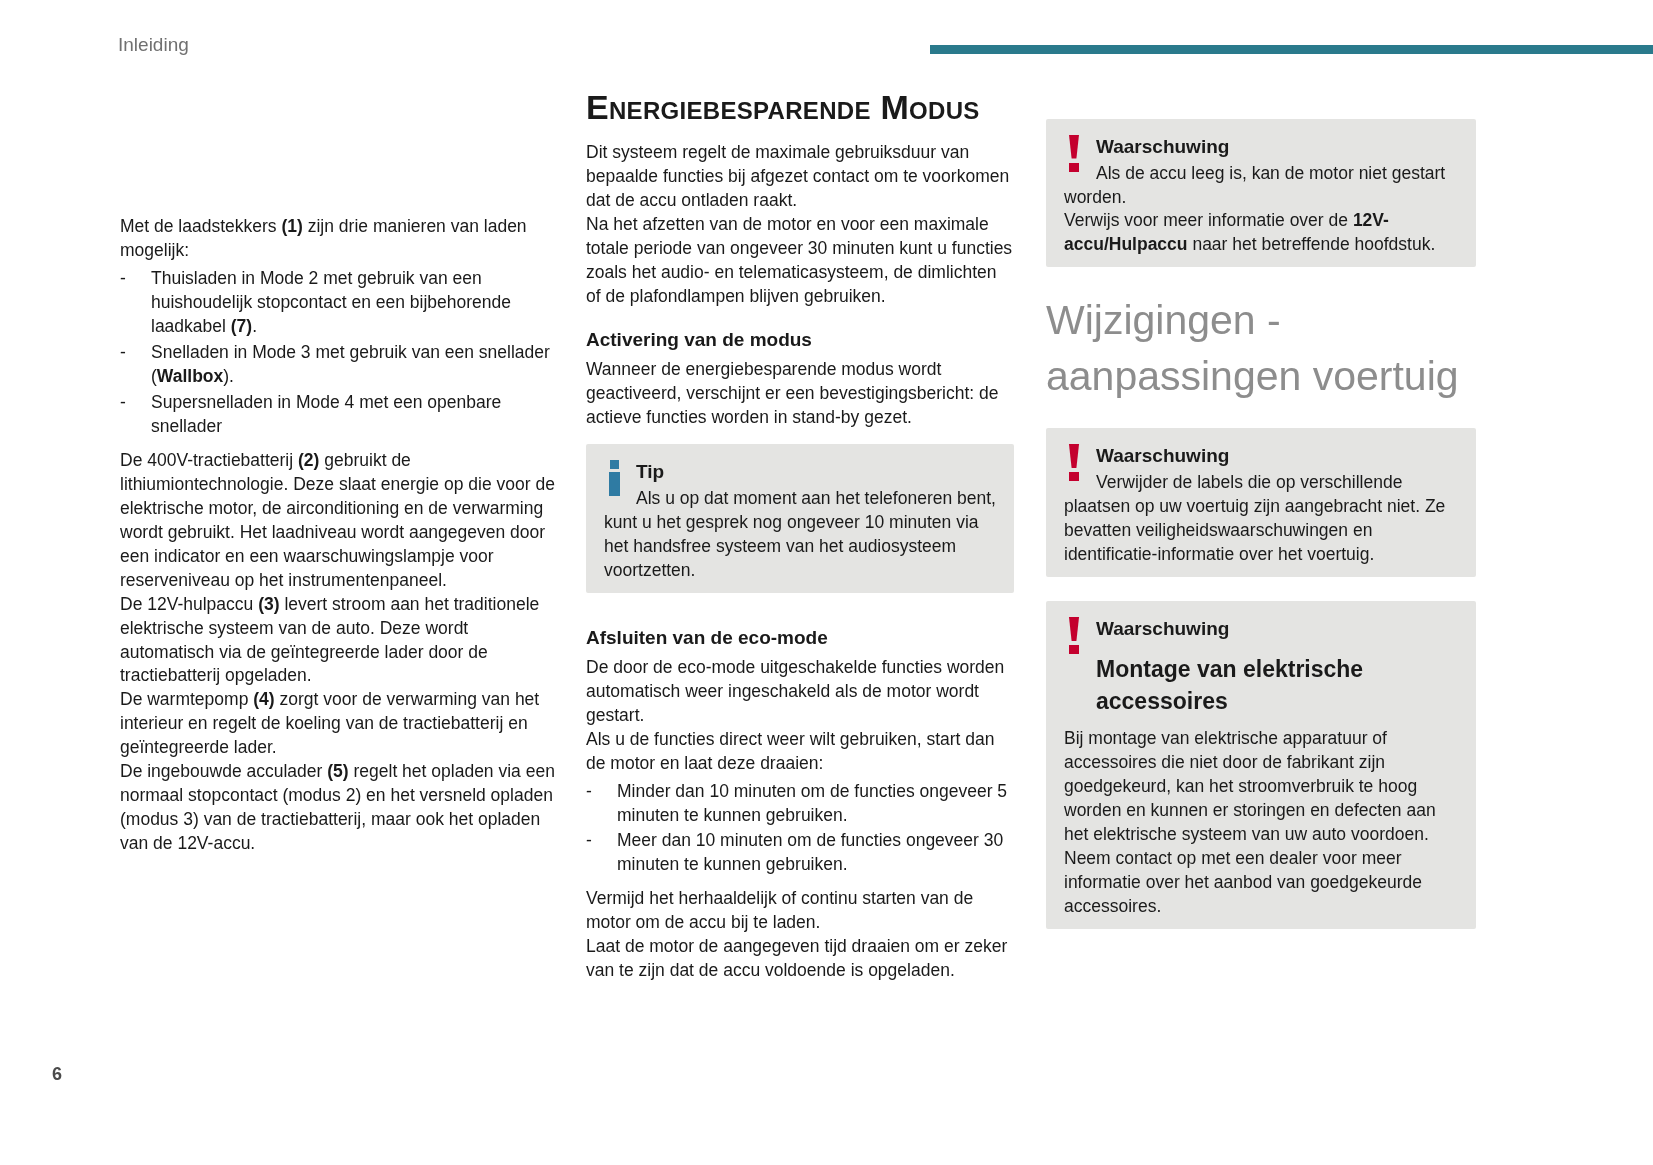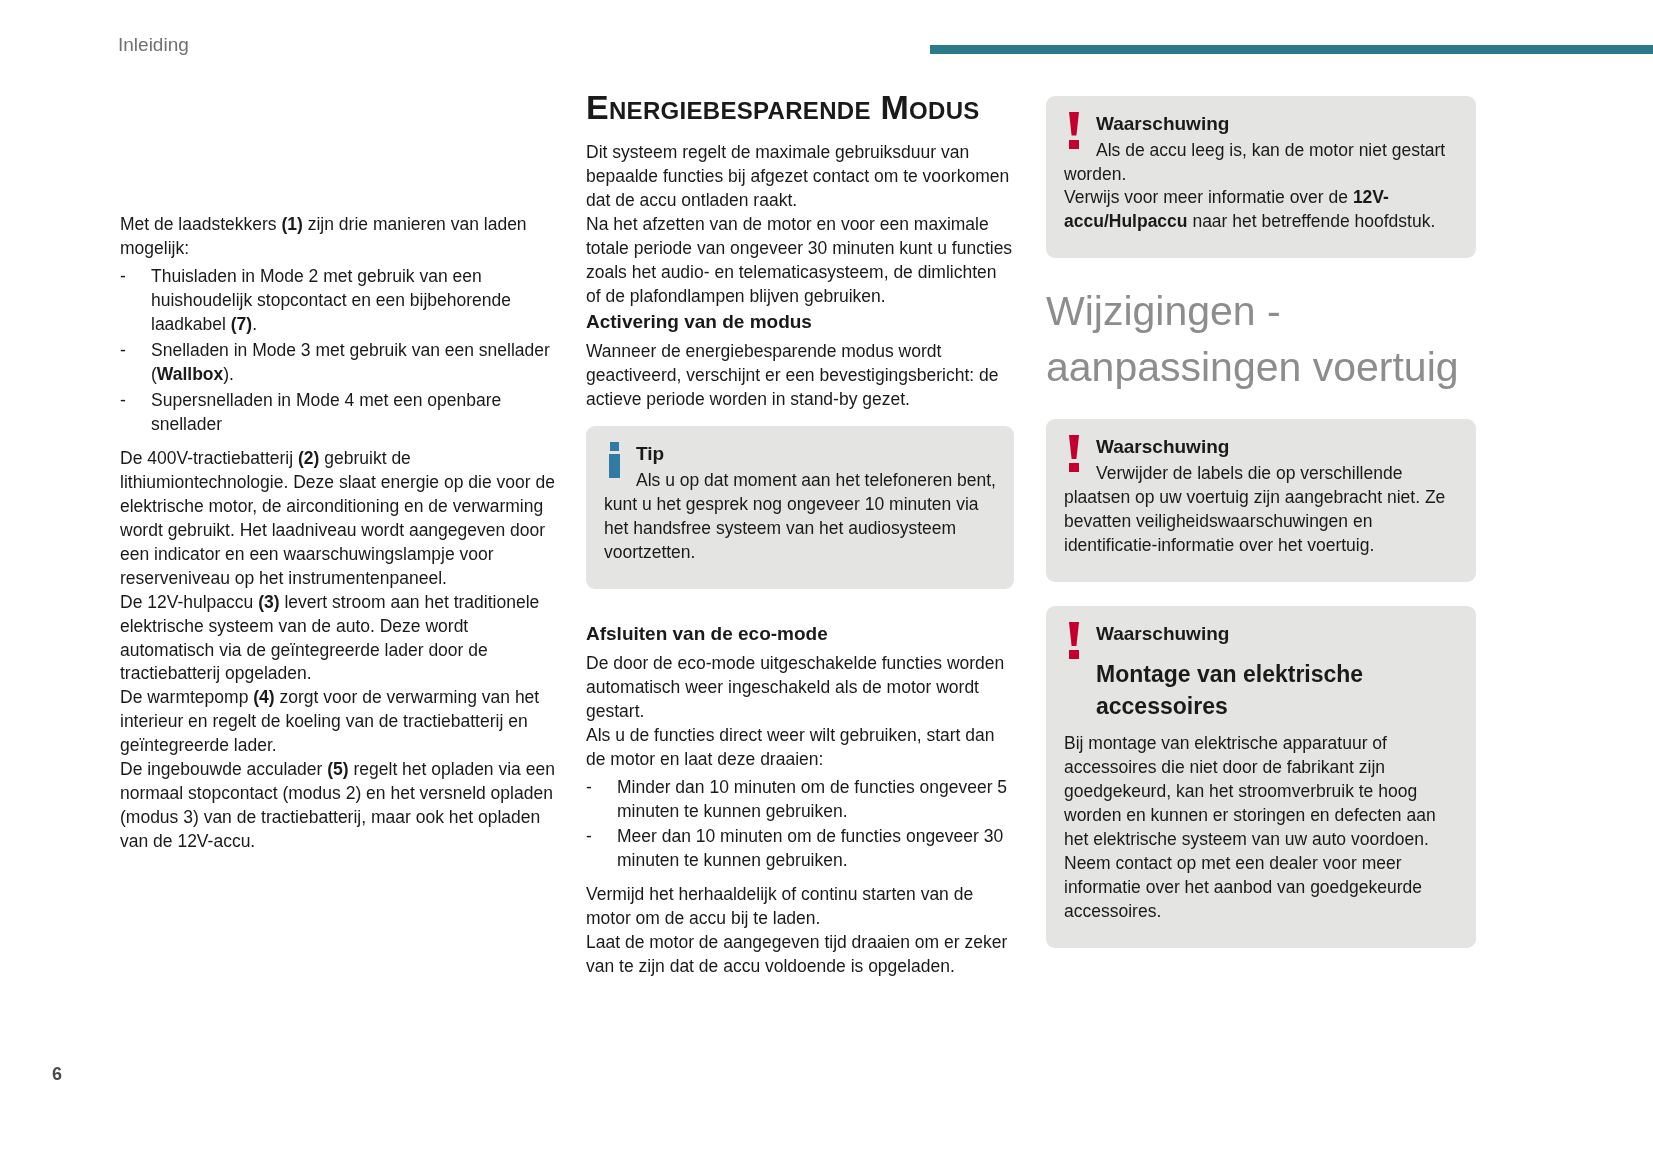--- a/index.html
+++ b/index.html
@@ -39,29 +39,29 @@
   .rich-b{font-weight:bold}
   .bullet-list{margin:4px 0 10px}
   .bullet{display:flex;margin:2px 0}
   .bullet .marker{flex:0 0 31px}
   .bullet .btext{flex:1}
   .main-heading{
     font-size:34px;font-weight:bold;font-variant:small-caps;
     letter-spacing:.3px;line-height:1.15;margin:0 0 14px;
   }
   .sub-heading{
-    font-size:19px;font-weight:bold;margin:0 0 5px;
+    font-size:19px;font-weight:bold;margin:18px 0 5px;
   }
   .big-heading{
     font-size:41px;font-weight:400;color:var(--heading-gray);
     line-height:1.35;margin:26px 0 24px;
   }
   .box{
-    position:relative;background:var(--box-gray);border-radius:9px;
-    padding:15px 18px 24px;margin:0 0 24px;
+    position:relative;background:var(--box-gray);border-radius:2px;
+    padding:15px 18px 10px;margin:0 0 24px;
   }
   .tip-box{margin:14px 0 32px}
   .box-title{
     font-weight:bold;font-size:19px;margin-left:32px;margin-bottom:2px;
   }
   .box-subtitle{
     font-weight:bold;font-size:23px;margin:12px 0 10px 32px;
   }
   .box p.indent{text-indent:32px}
   .icon{
@@ -117,21 +117,21 @@
     <p class="body"><span>De warmtepomp </span><span class="rich-b">(4)</span><span> zorgt voor de verwarming van het interieur en regelt de koeling van de tractiebatterij en geïntegreerde lader.</span></p>
     <p class="body"><span>De ingebouwde acculader </span><span class="rich-b">(5)</span><span> regelt het opladen via een normaal stopcontact (modus 2) en het versneld opladen (modus 3) van de tractiebatterij, maar ook het opladen van de 12V-accu.</span></p>
   </div>
 
   <div class="col col2">
     <h1 class="main-heading">Energiebesparende Modus</h1>
     <p class="body">Dit systeem regelt de maximale gebruiksduur van bepaalde functies bij afgezet contact om te voorkomen dat de accu ontladen raakt.</p>
     <p class="body">Na het afzetten van de motor en voor een maximale totale periode van ongeveer 30 minuten kunt u functies zoals het audio- en telematicasysteem, de dimlichten of de plafondlampen blijven gebruiken.</p>
 
     <h2 class="sub-heading">Activering van de modus</h2>
-    <p class="body">Wanneer de energiebesparende modus wordt geactiveerd, verschijnt er een bevestigingsbericht: de actieve periode worden in stand-by gezet.</p>
+    <p class="body">Wanneer de energiebesparende modus wordt geactiveerd, verschijnt er een bevestigingsbericht: de actieve functies worden in stand-by gezet.</p>
 
     <div class="box tip-box">
       <span class="icon tip-icon">
         <span class="icon-dot"></span>
         <span class="icon-bar"></span>
       </span>
       <div class="box-title">Tip</div>
       <p class="body indent">Als u op dat moment aan het telefoneren bent, kunt u het gesprek nog ongeveer 10 minuten via het handsfree systeem van het audiosysteem voortzetten.</p>
     </div>
 

